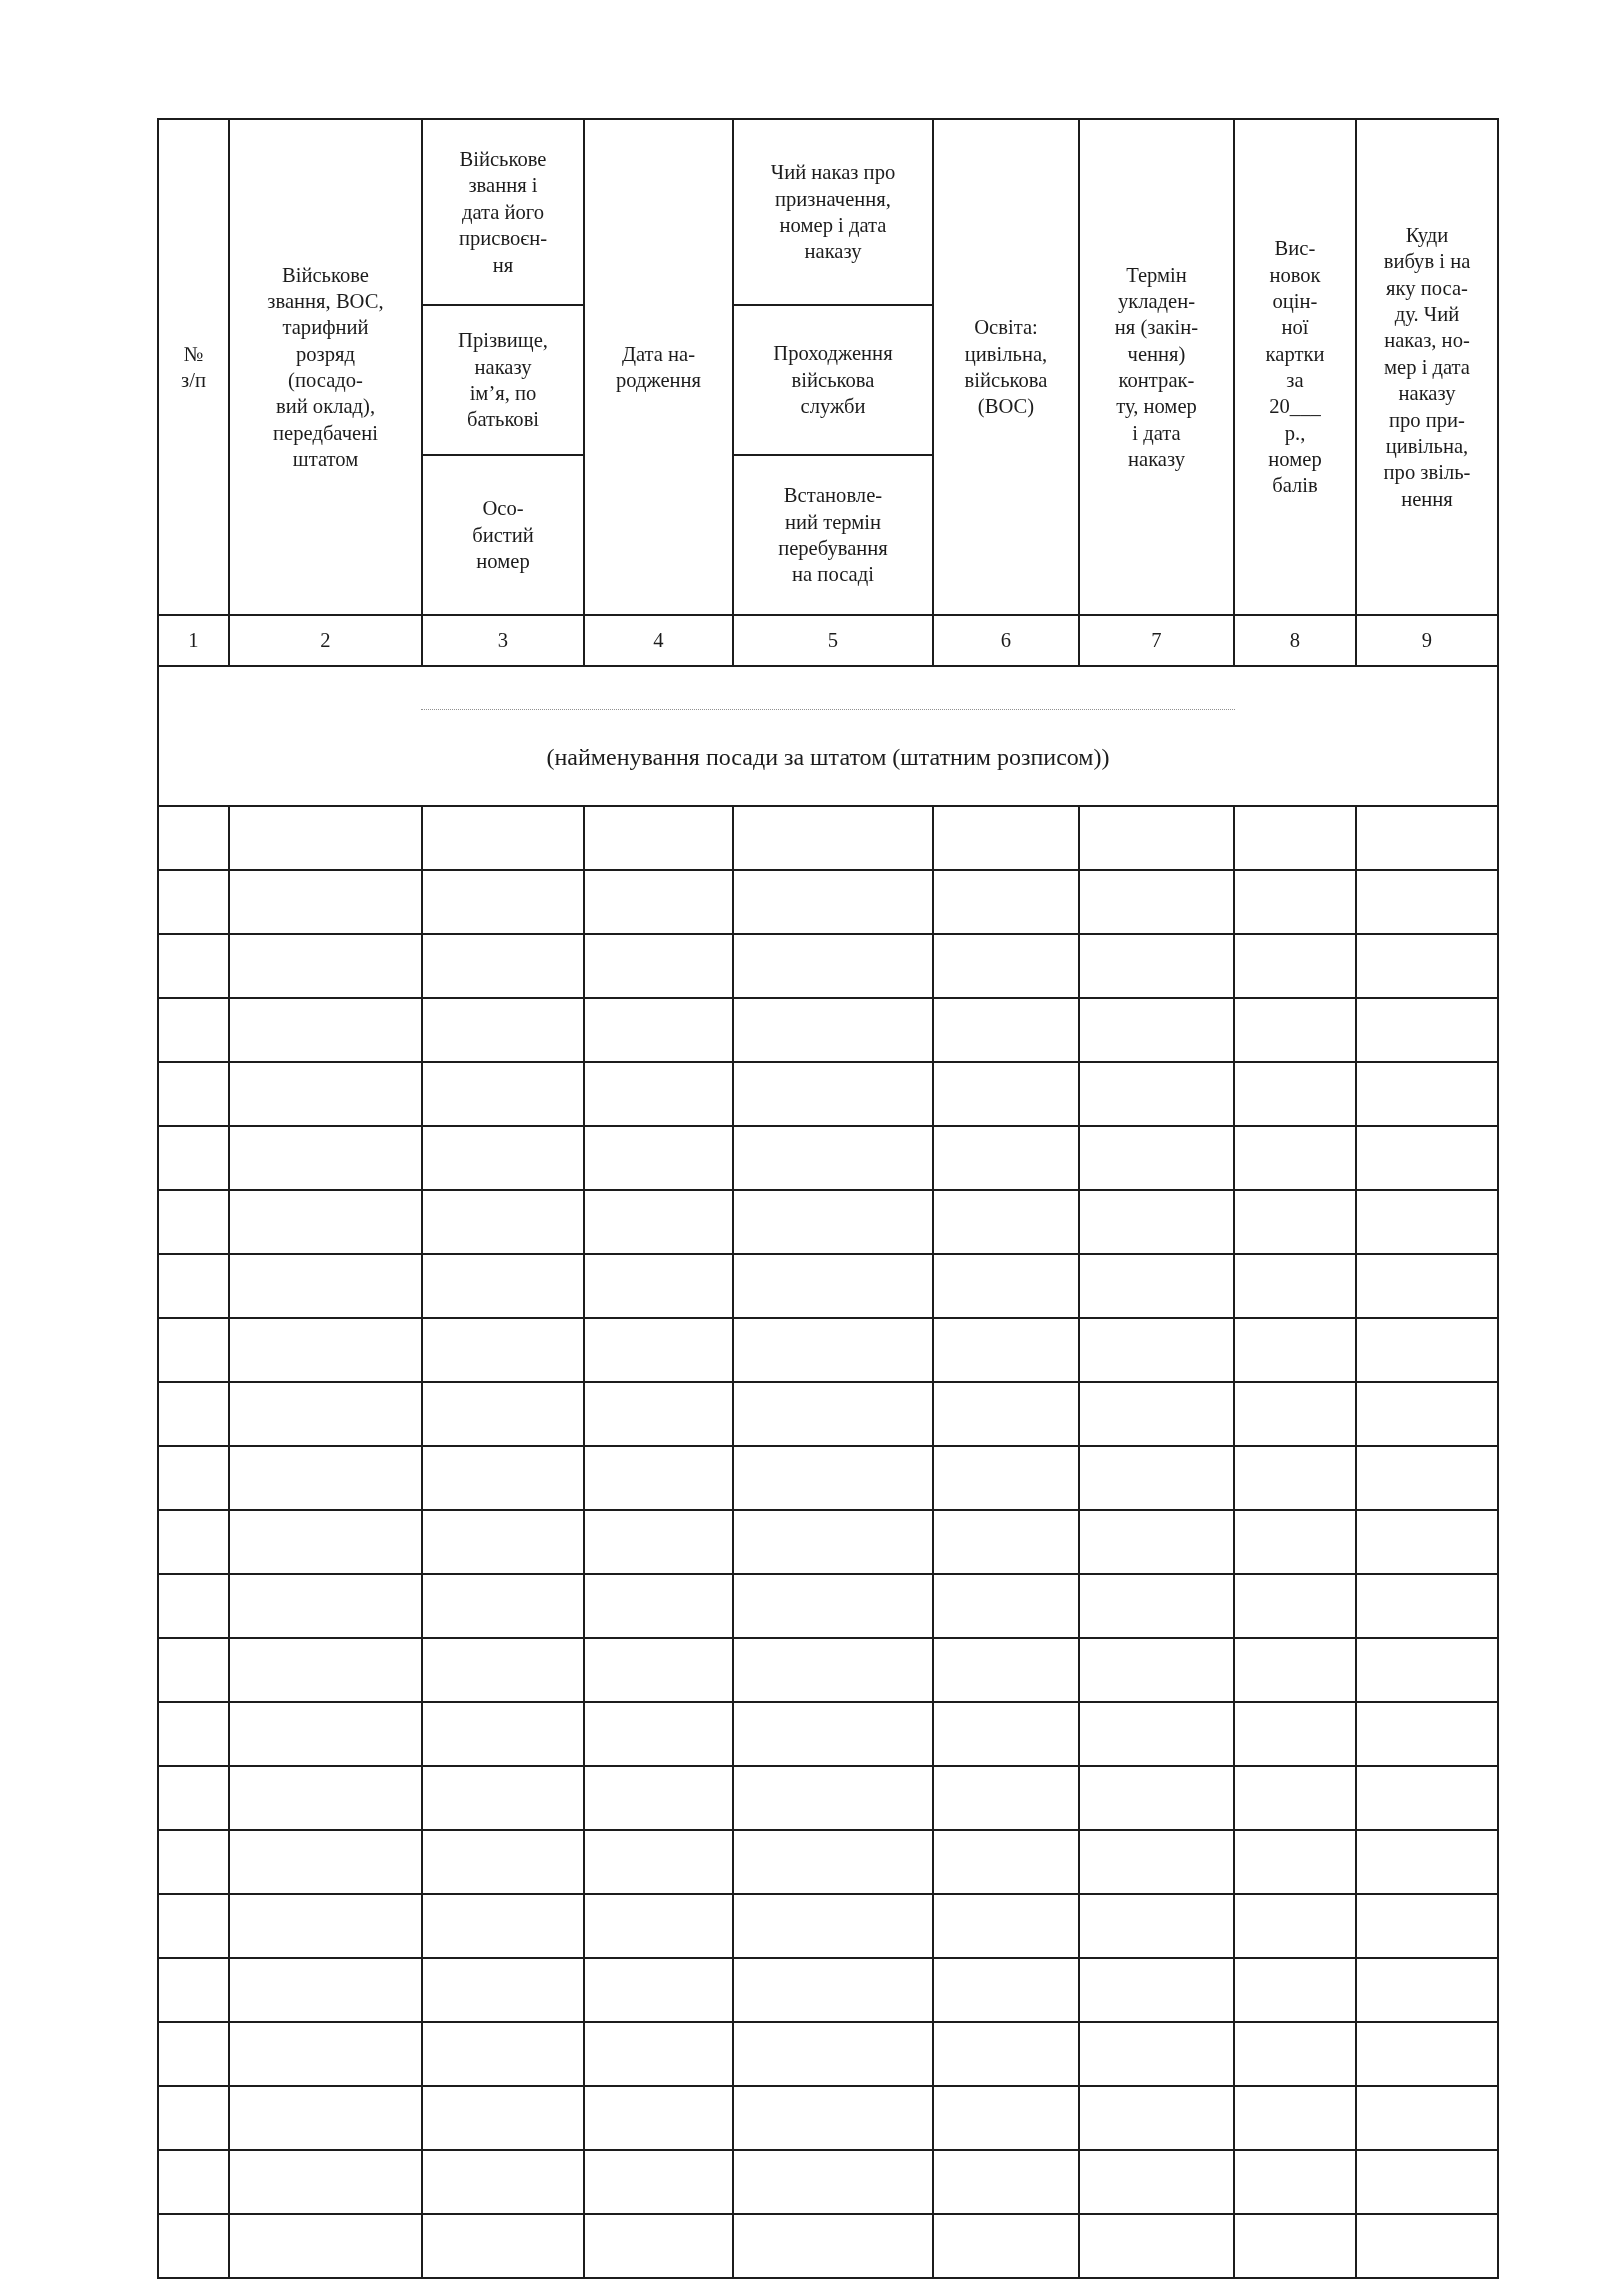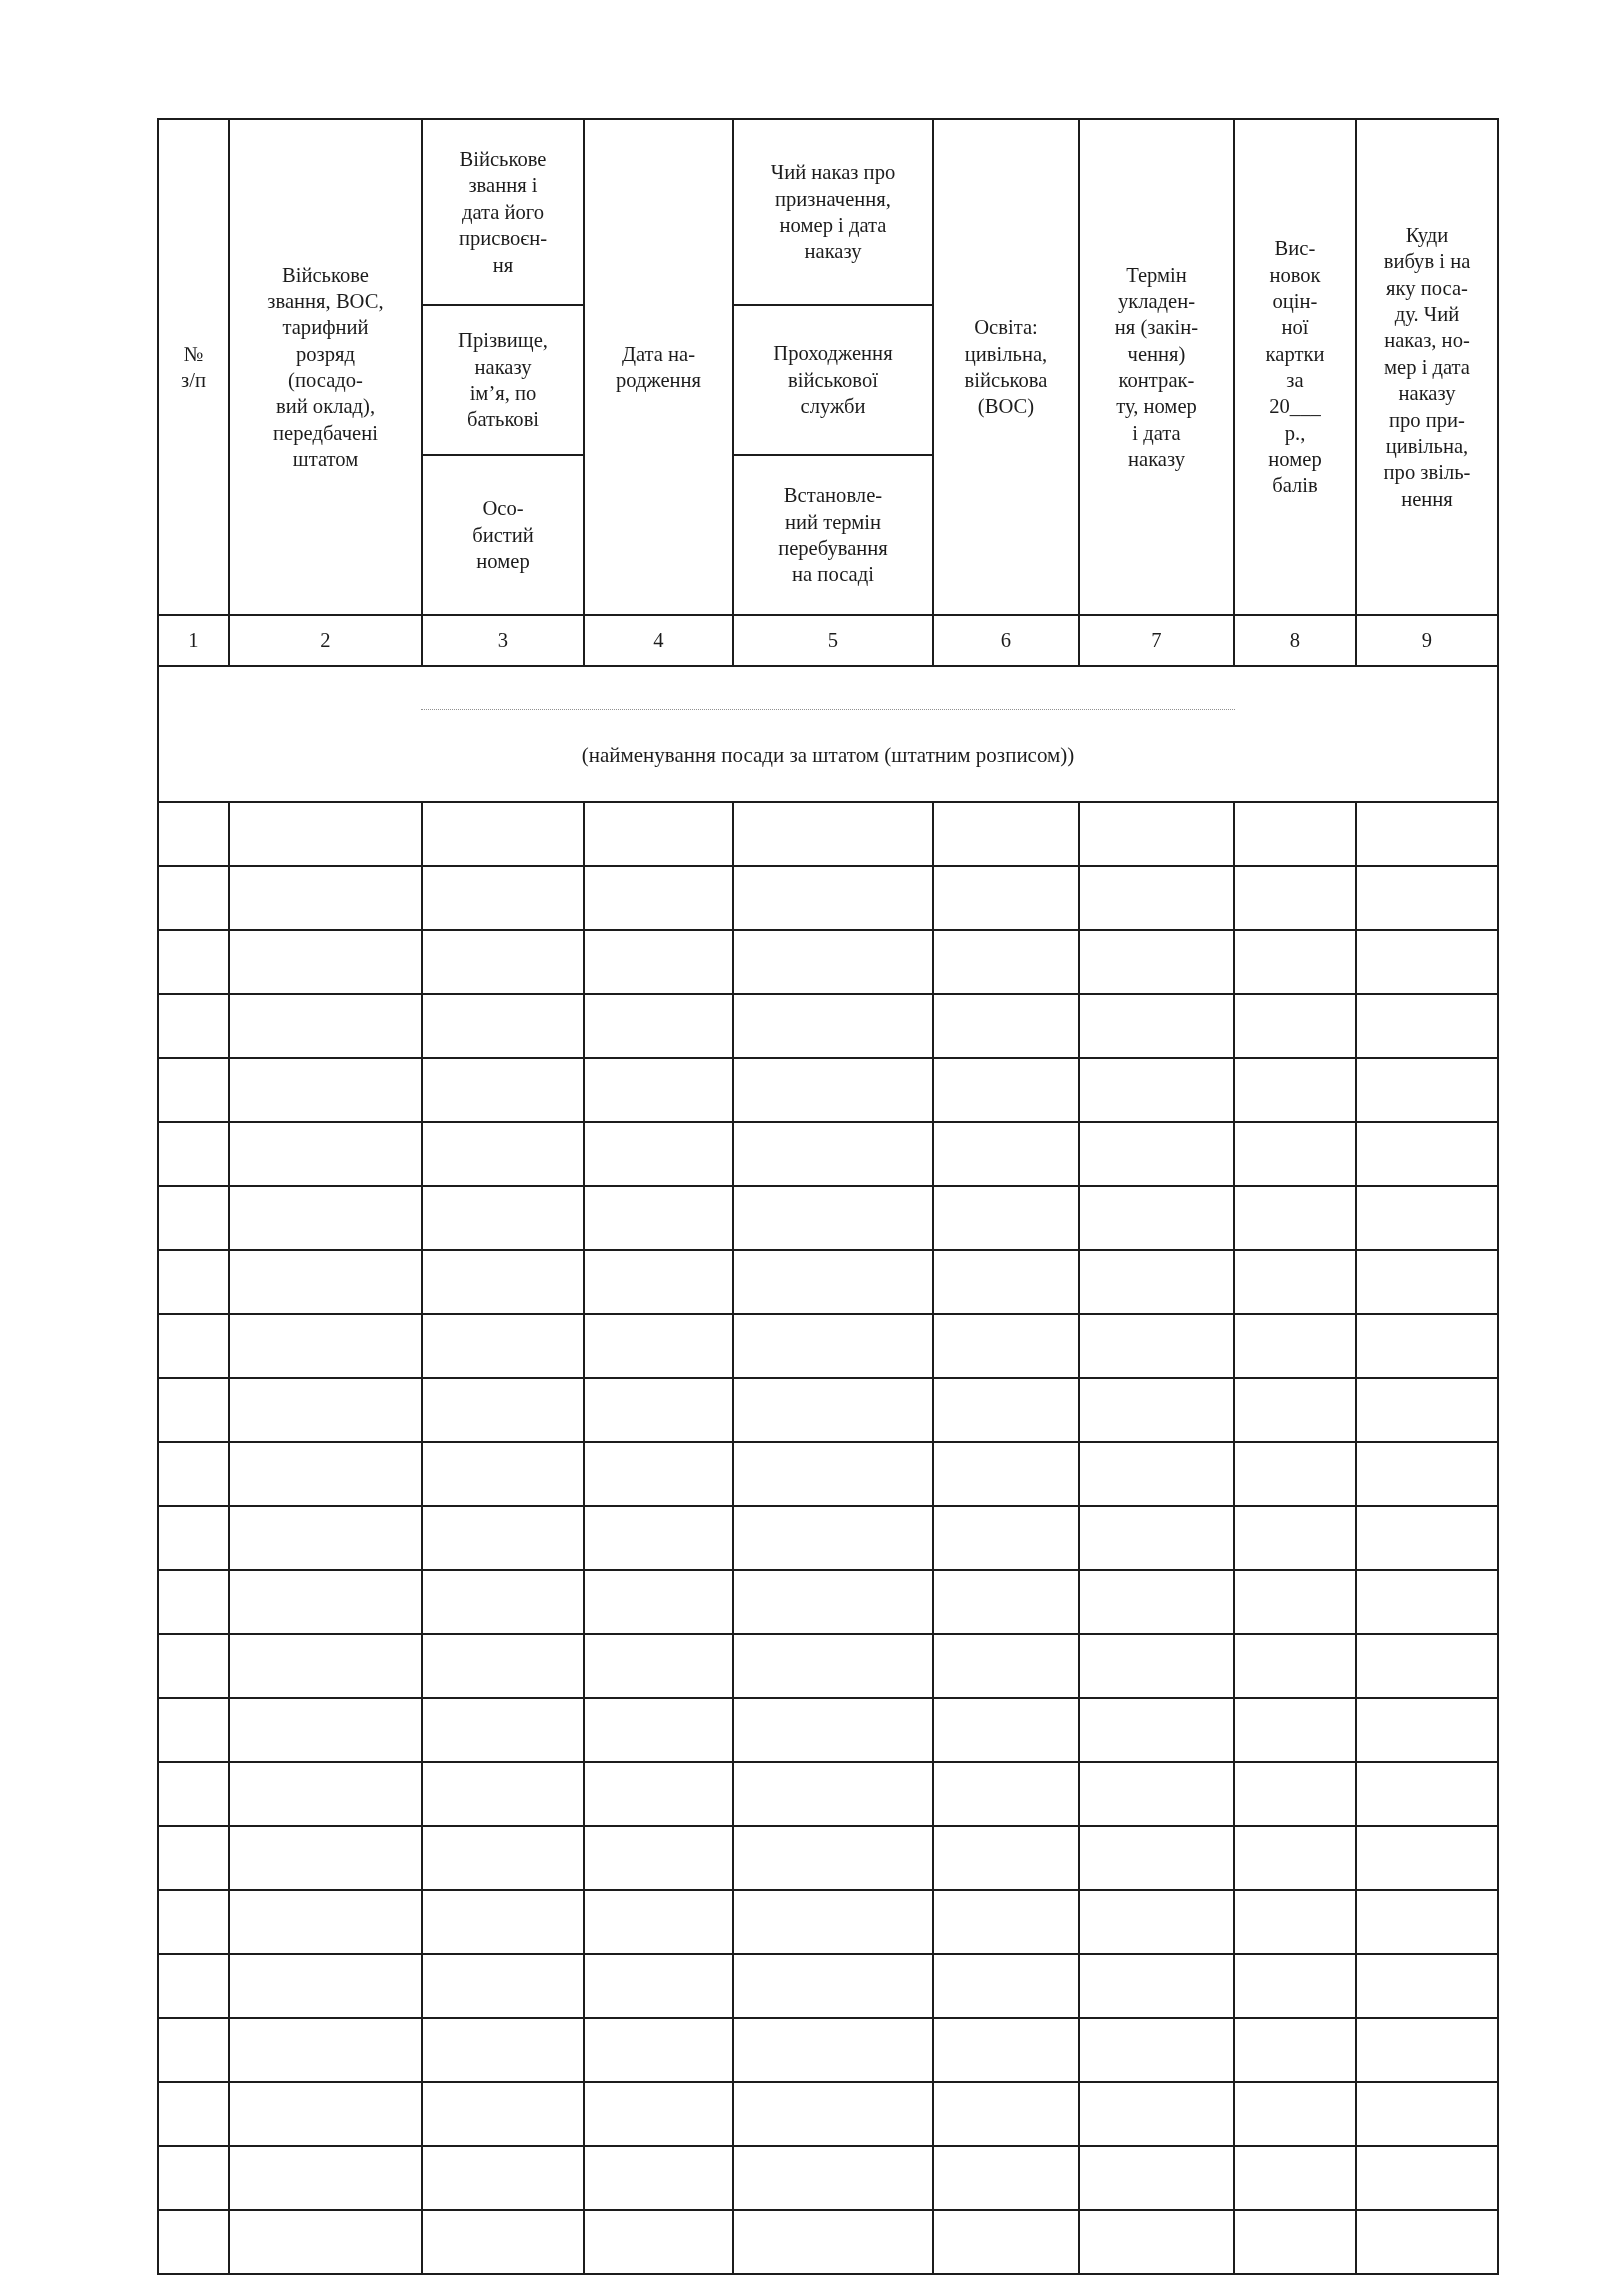--- a/index.html
+++ b/index.html
@@ -39,21 +39,21 @@
   tr.numrow td { height: 51px; }
   tr.captionrow td { height: 83px; padding: 5.9px 9.8px; }
   tr.empty-row td { height: 64px; }
   .fill-line {
     width: 814px;
     height: 0;
     border-bottom: 1px dotted #909090;
     margin: 9.8px auto 5.9px auto;
   }
   .caption-text {
-    font-size: 21px;
+    font-size: 24px;
     display: block;
   }
 </style>
 </head>
 <body>
 
 <div class="sheet">
   <table class="register">
     <colgroup>
       <col style="width:71px">
@@ -122,21 +122,21 @@
 цивільна,
 про звіль-
 нення</th>
       </tr>
       <tr class="hrow2">
         <th class="sub">Прізвище,
 наказу
 ім’я, по
 батькові</th>
         <th class="sub">Проходження
-військової
+військова
 служби</th>
       </tr>
       <tr class="hrow3">
         <th class="sub">Осо-
 бистий
 номер</th>
         <th class="sub">Встановле-
 ний термін
 перебування
 на посаді</th>

